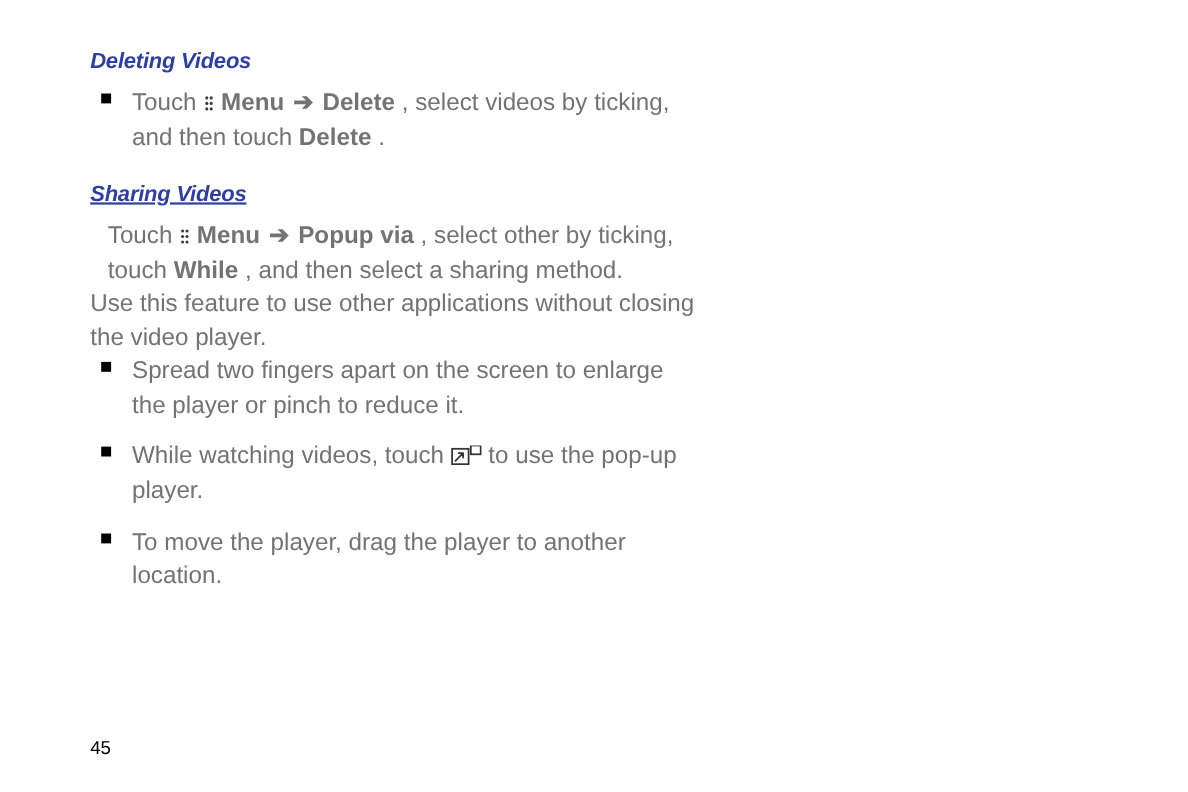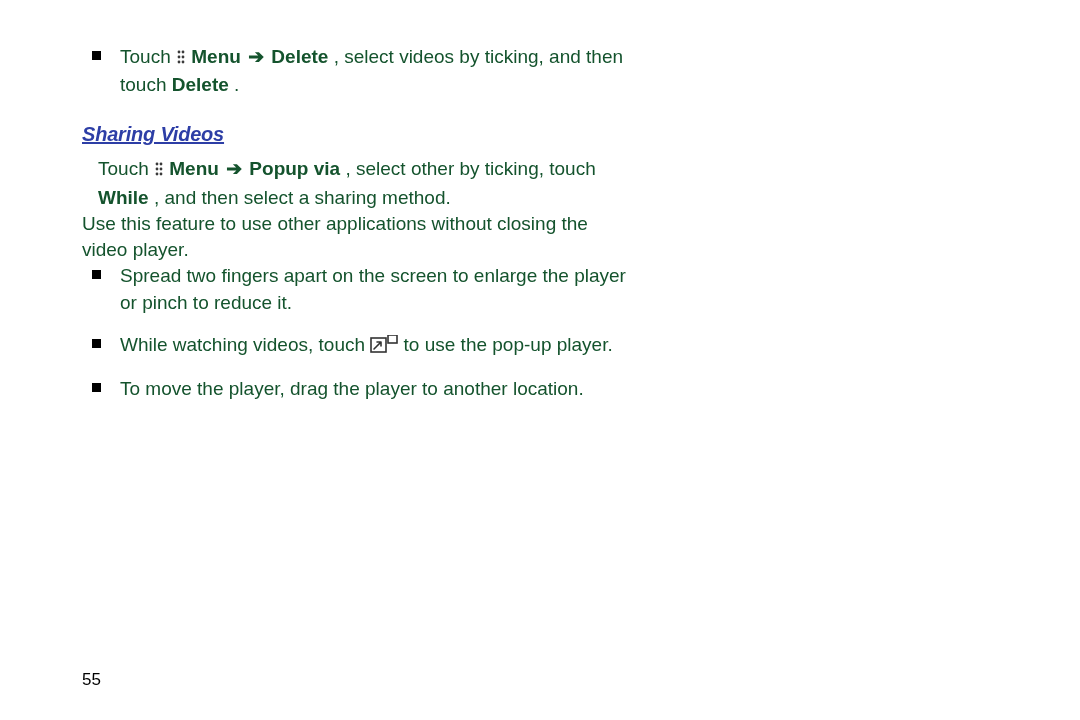--- a/index.html
+++ b/index.html
@@ -29,23 +29,23 @@
     font-style: italic;
     color: #2d3ea6;
     font-family: Arial, "Helvetica Neue", Helvetica, sans-serif;
     letter-spacing: -0.2px;
   }
   h3.section-heading.spaced {
     margin-top: 24px;
     text-decoration: underline;
   }
   p.body, li.body {
-    font-size: 19px;
+    font-size: 22px;
     line-height: 1.38;
-    color: #14532d;
+    color: #737373;
     font-weight: 400;
     font-family: "Helvetica Neue", Helvetica, Arial, sans-serif;
     margin: 0;
   }
   ul.bullets {
     list-style: none;
     margin: 0 0 0 0;
     padding: 0 0 0 38px;
   }
   ul.bullets > li {
@@ -81,20 +81,21 @@
   .plain-para {
     margin: 0 0 14px 0;
   }
 </style>
 </head>
 <body>
 
 <div class="page">
   <div class="col">
 
+    <h3 class="section-heading">Deleting Videos</h3>
     <ul class="bullets">
       <li class="body">
         <span>Touch </span>
         <span class="icon">
           <svg width="10" height="16" viewBox="0 0 10 16">
             <circle cx="3" cy="3" r="1.4" fill="#3a3a3a"></circle>
             <circle cx="7" cy="3" r="1.4" fill="#3a3a3a"></circle>
             <circle cx="3" cy="8" r="1.4" fill="#3a3a3a"></circle>
             <circle cx="7" cy="8" r="1.4" fill="#3a3a3a"></circle>
             <circle cx="3" cy="13" r="1.4" fill="#3a3a3a"></circle>
@@ -149,14 +150,14 @@
             <rect x="18" y="0" width="9" height="8" fill="none" stroke="#333" stroke-width="1.6"></rect>
           </svg>
         </span>
         <span> to use the pop-up player.</span>
       </li>
       <li class="body">To move the player, drag the player to another location.</li>
     </ul>
 
   </div>
 
-  <div class="page-num">55</div>
+  <div class="page-num">45</div>
 </div>
 
 </body></html>

